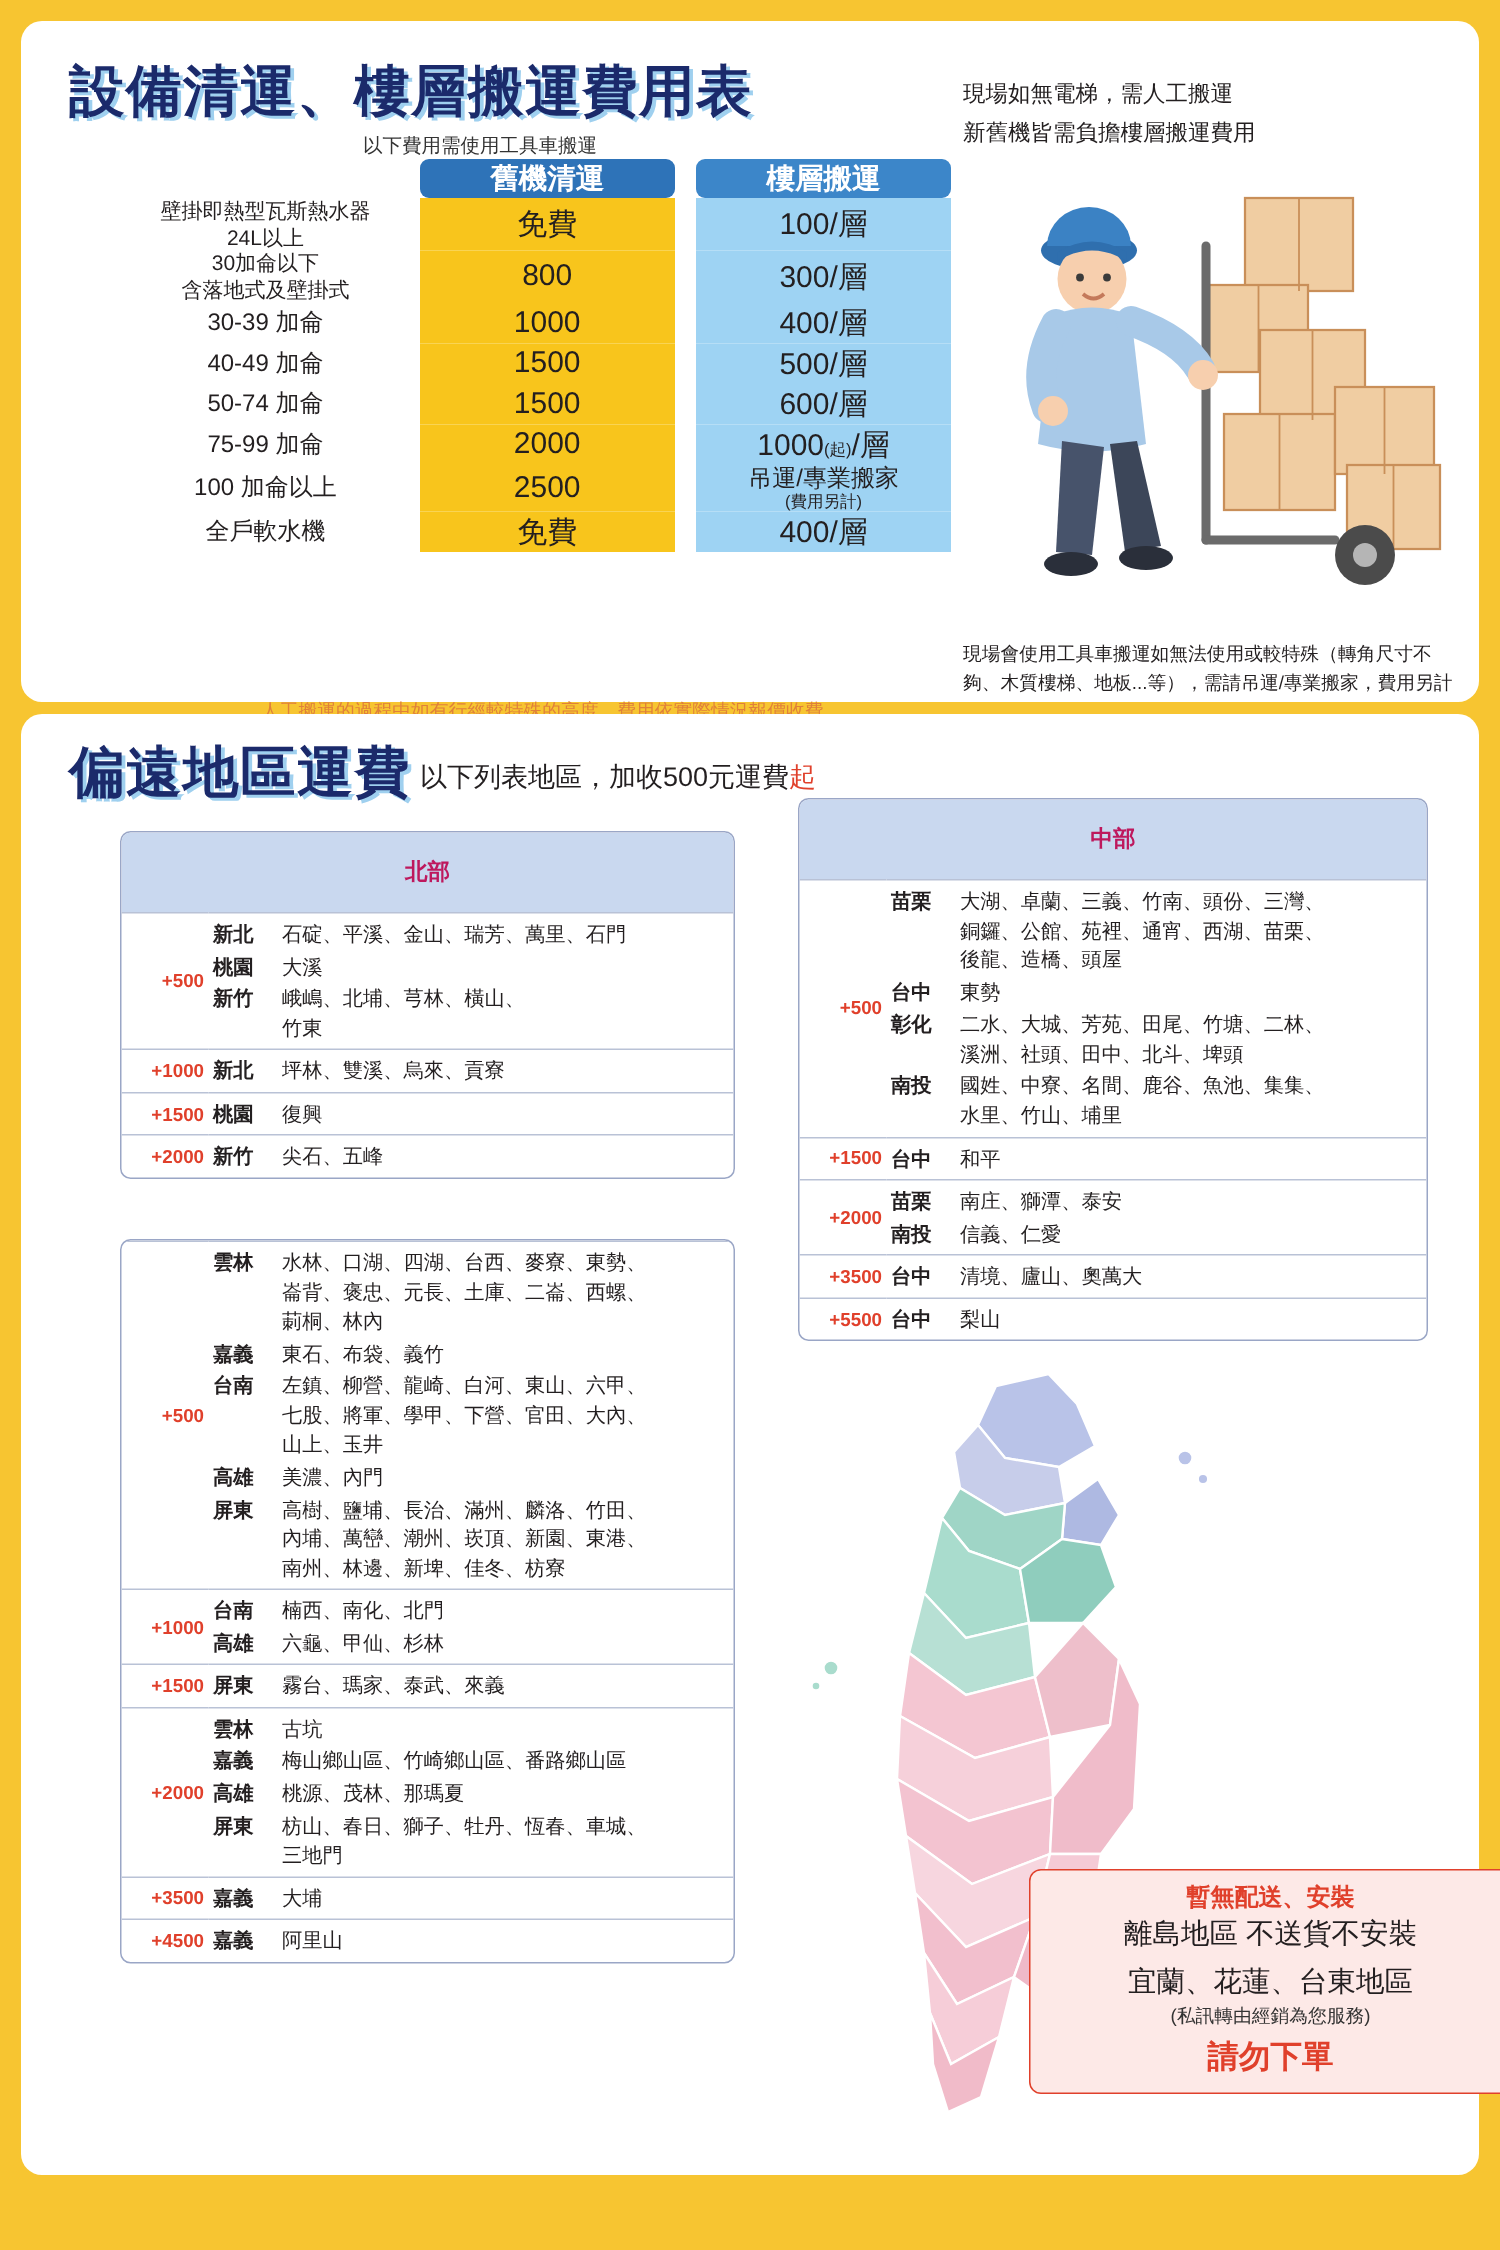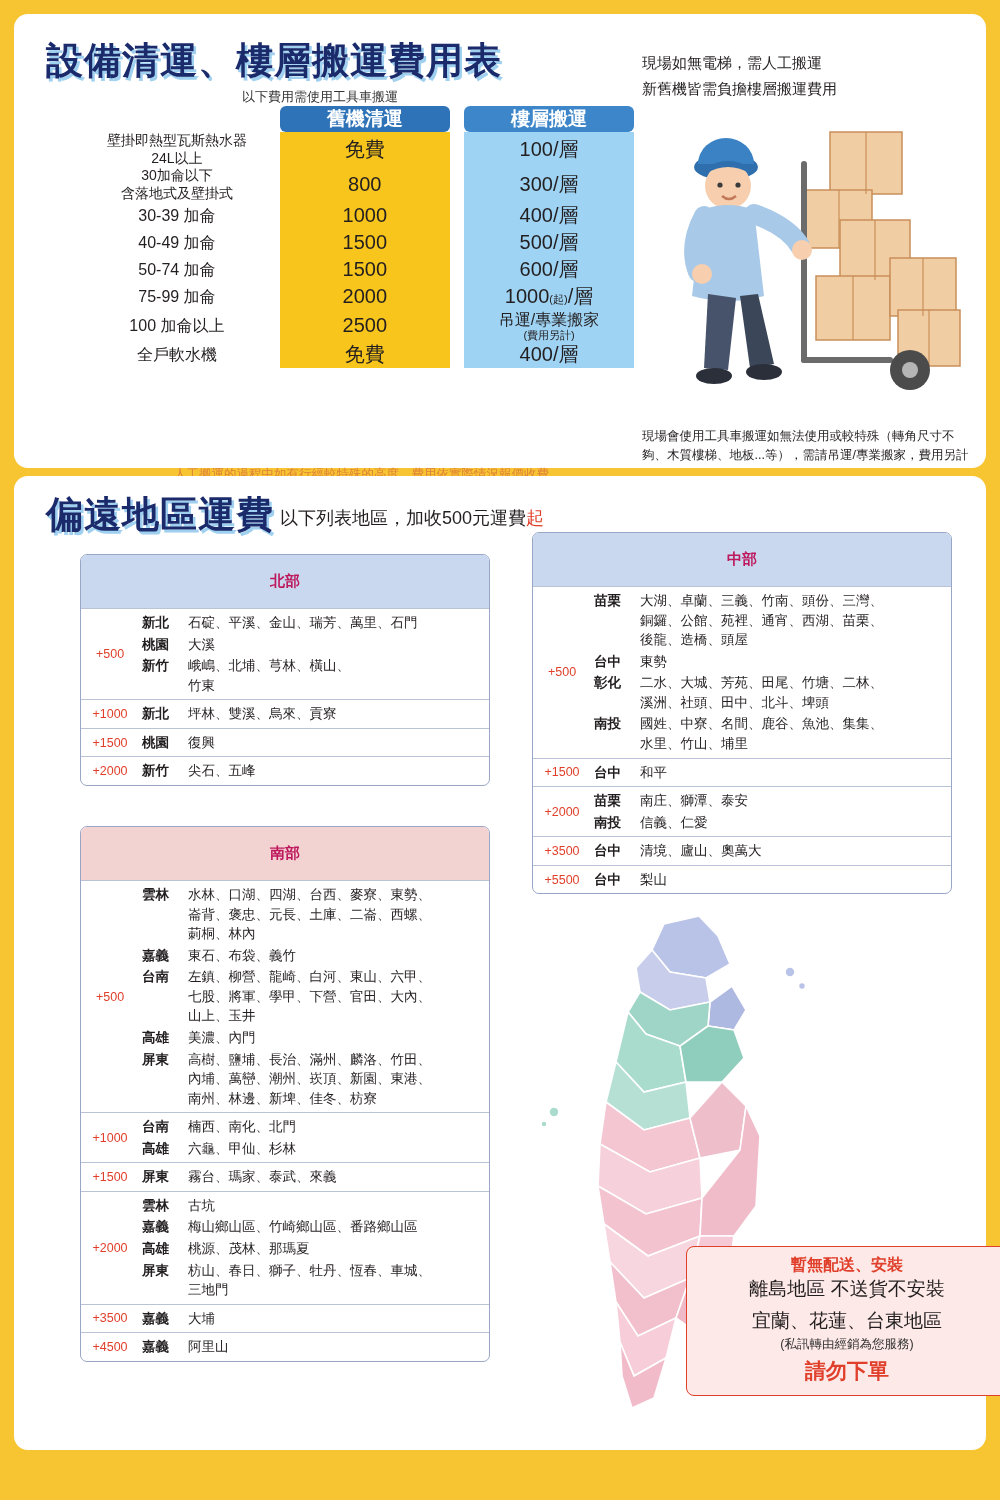--- a/index.html
+++ b/index.html
@@ -113,22 +113,22 @@
     padding:17px 0; color:#be185d;
   }
   .head-north { background:#c9d8ef; }
   .head-central { background:#c9d8ef; }
   .head-south  { background:#f3d2d2; }
 
   table.rg { width:100%; border-collapse:collapse; font-size:13.5px; }
   table.rg td { border-top:1px solid #b9c2d6; vertical-align:middle; padding:4px 3px; }
   table.rg tr:first-child td { border-top:1px solid #b9c2d6; }
   td.price {
-    width:58px; text-align:center; color:#e0402b;
-    font-size:12.5px; font-weight:normal; white-space:nowrap;
+    width:58px; text-align:right; color:#e0402b;
+    font-size:12.5px; font-weight:bold; white-space:nowrap;
   }
   td.areas { font-size:13.5px; line-height:1.45; }
   .subrow { display:flex; gap:4px; align-items:flex-start; }
   .subrow .c { width:42px; flex:0 0 42px; font-weight:bold; }
   .subrow .a { flex:1; }
   .stack > div + div { margin-top:2px; }
 
   
   #box-north { left:66px; top:78px; width:410px; }
   #box-central { left:518px; top:56px; width:420px; }
@@ -407,21 +407,20 @@
                   <span class="c">台中</span>
                   <span class="a">梨山</span>
                 </div>
           </td>
         </tr>
       </tbody>
         </table>
     </div>
 
     <div class="region-box" id="box-south">
-      <div class="region-head head-south">南部</div>
       <table class="rg">
         <tbody>
             <tr>
           <td class="price">+500</td>
           <td class="areas">
             <div class="stack">
               <div class="subrow">
                     <span class="c">雲林</span>
                     <span class="a">水林、口湖、四湖、台西、麥寮、東勢、<br>崙背、褒忠、元長、土庫、二崙、西螺、<br>莿桐、林內</span>
                   </div>

